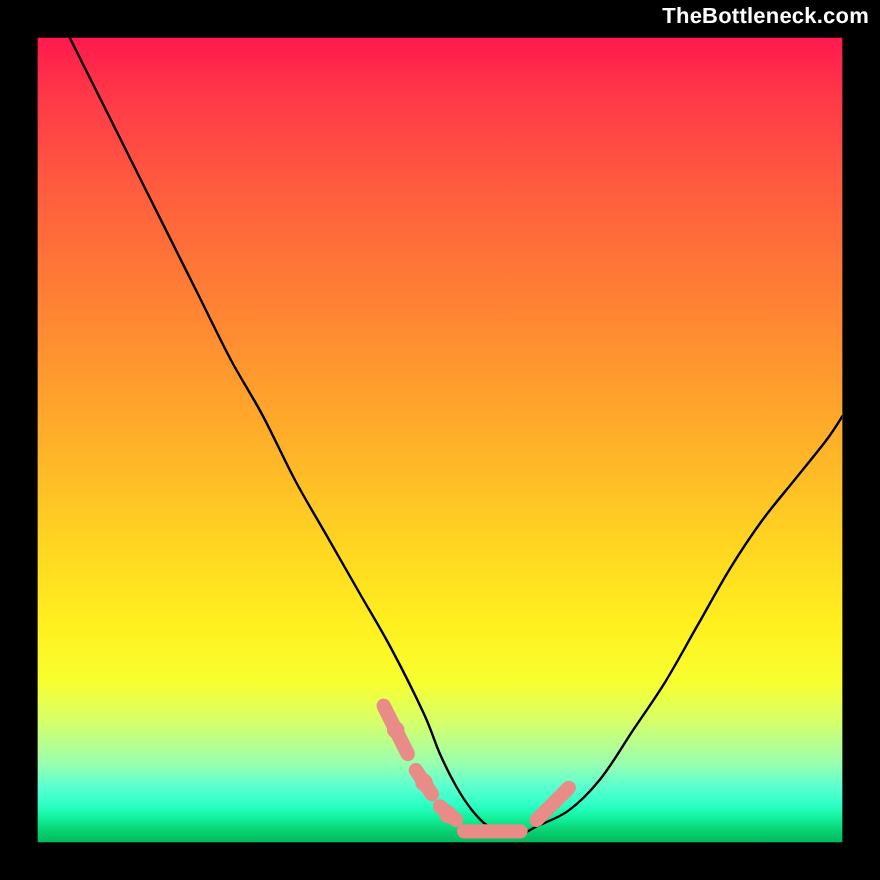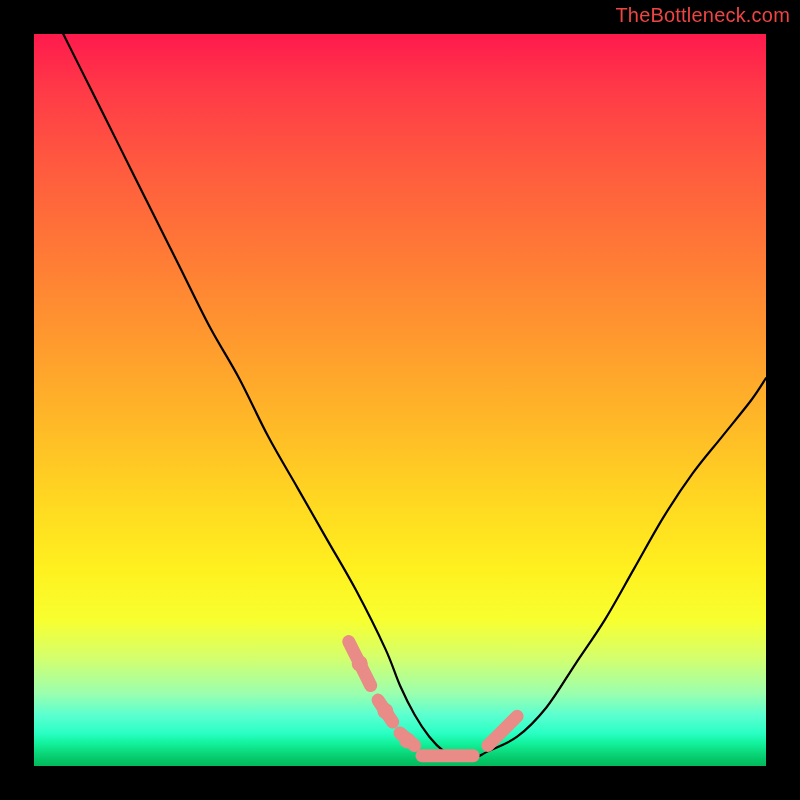--- a/index.html
+++ b/index.html
@@ -56,24 +56,25 @@
     position: absolute;
     left: 0;
     top: 0;
     width: 732px;
     height: 732px;
   }
   .watermark {
     position: absolute;
     top: 4px;
     right: 10px;
-    color: #ef4444;
+    color: #ffffff;
     font-size: 20px;
     letter-spacing: 0.2px;
     user-select: none;
+    font-weight: bold;
   }
 </style>
 </head>
 <body>
 
 <div class="frame">
   <div class="watermark">TheBottleneck.com</div>
 
   <div class="plot-area">
     <div class="gradient-bg"></div>

